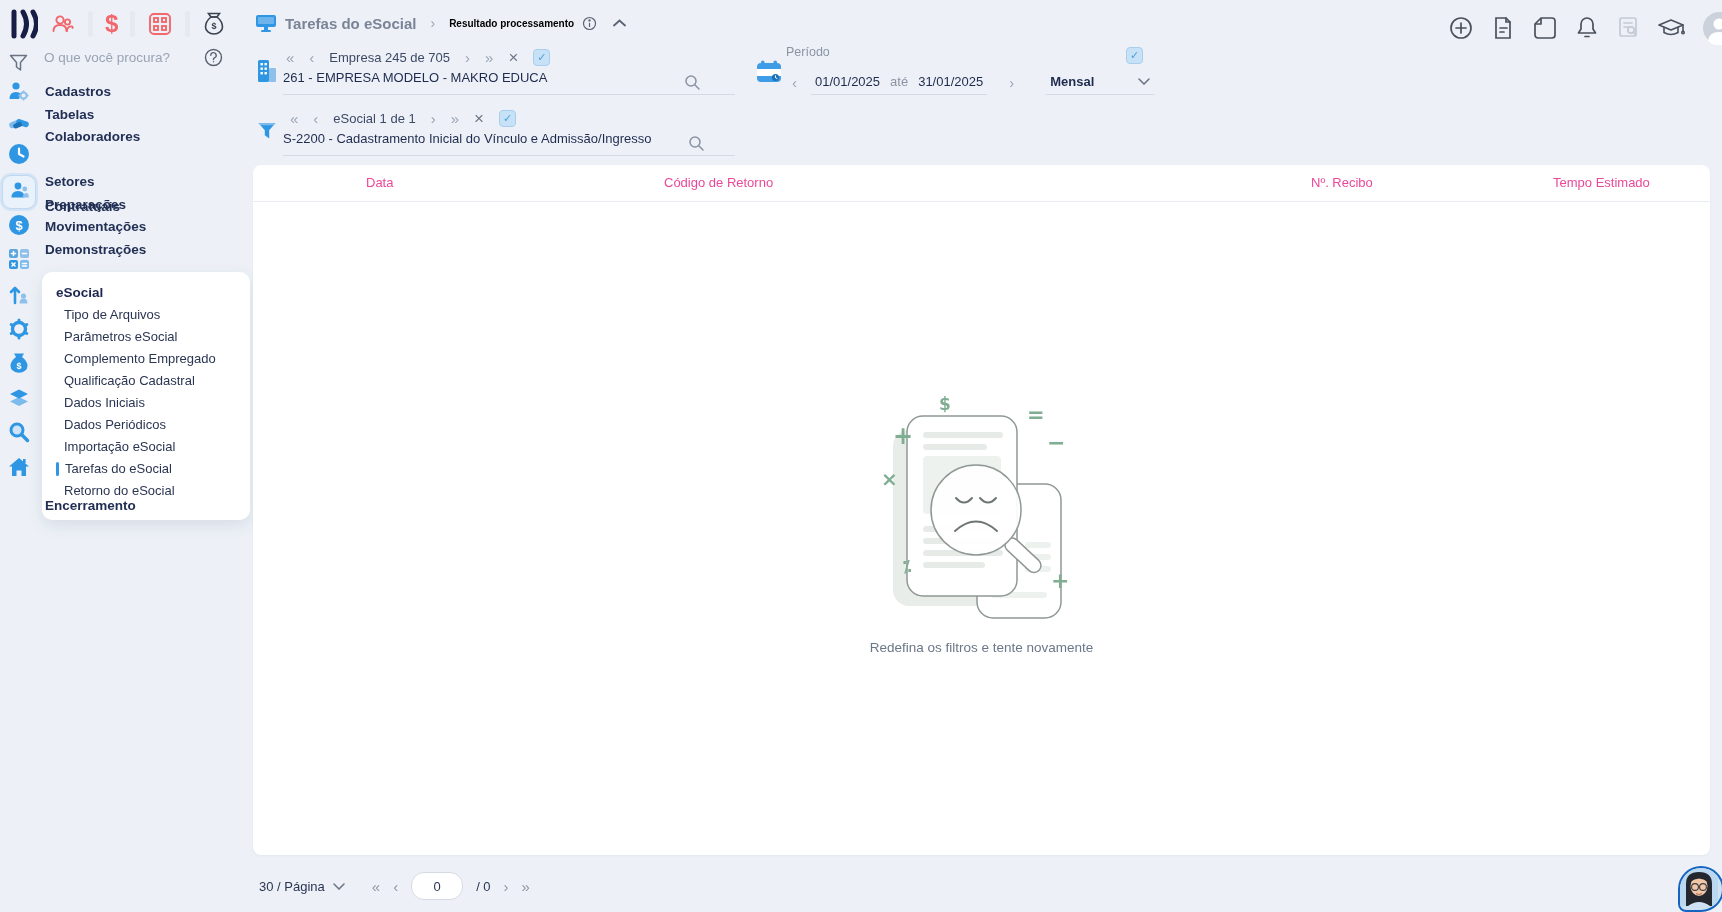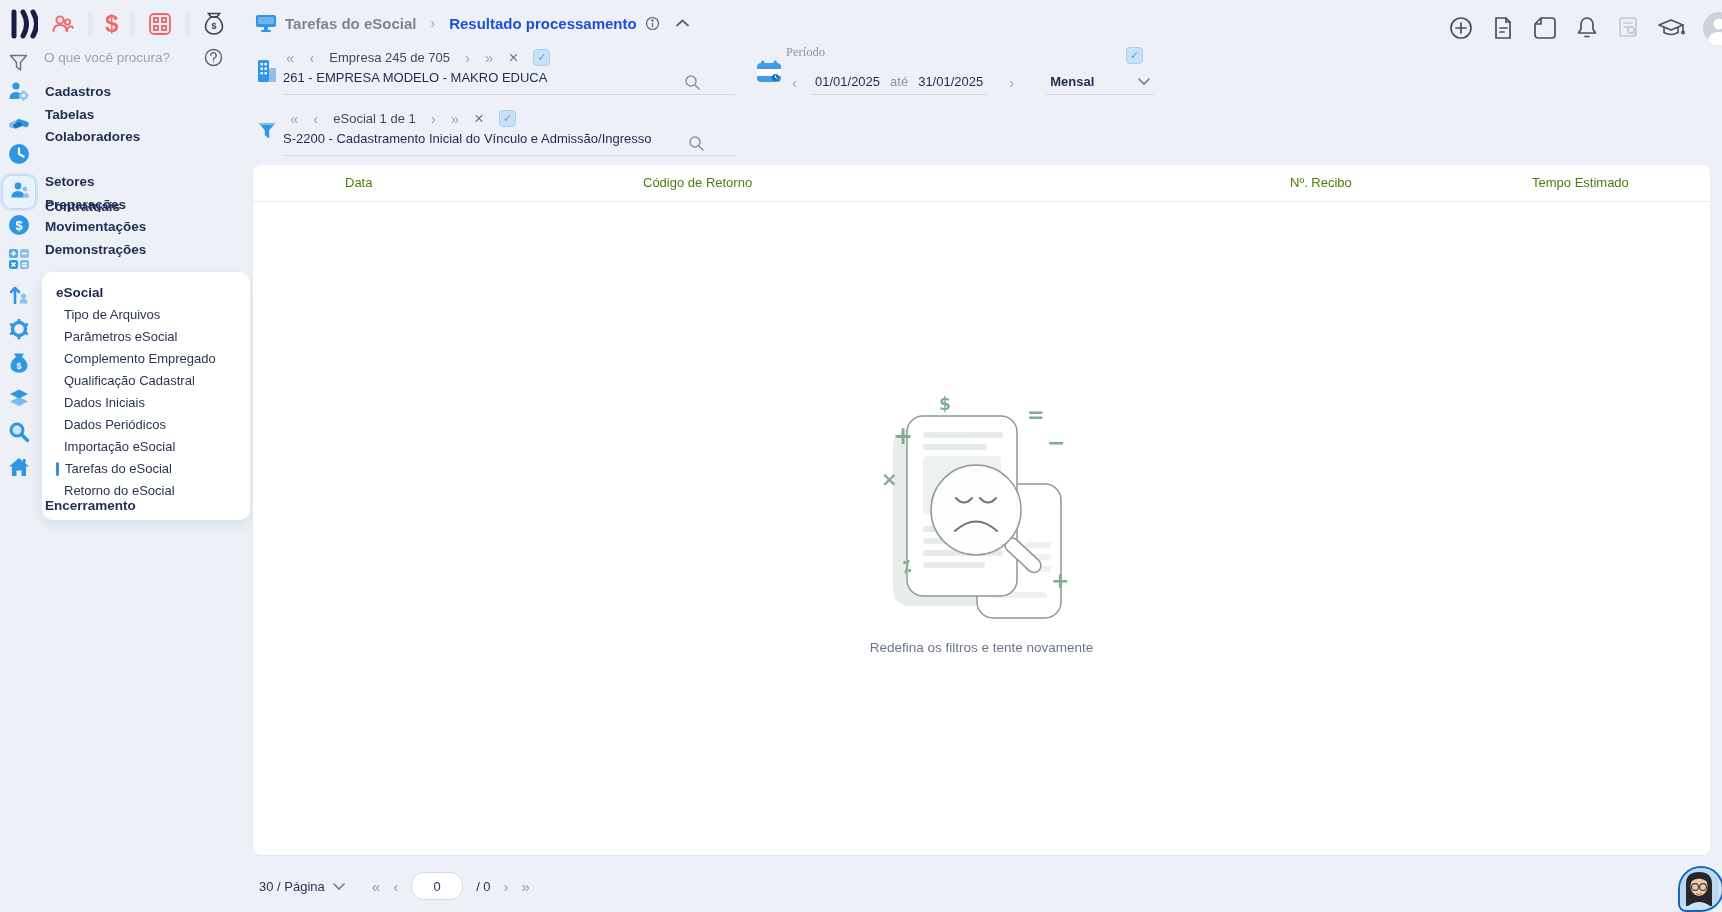--- a/index.html
+++ b/index.html
@@ -5,21 +5,21 @@
   html,body{margin:0;padding:0;background:#dfe4ec;}
   #app{position:relative;width:1722px;height:912px;background:#edf1f7;overflow:hidden;
        font-family:"Liberation Sans","DejaVu Sans",sans-serif;color:#20294c;}
   .abs{position:absolute;}
   .flex{display:flex;align-items:center;}
   svg{display:block;}
 
   
   .crumb-section{font-size:15px;font-weight:bold;color:#7b8496;}
   .crumb-sep{font-size:14px;color:#9aa3b3;margin:0 6px;}
-  .crumb-page{font-size:15px;font-weight:bold;color:#1d4ed8;}
+  .crumb-page{font-size:10px;font-weight:bold;color:#000000;}
   .quick-sep{width:5px;height:26px;border-radius:3px;background:#e6e9f0;}
   .action-icon{cursor:pointer;}
 
   
   .side-search{border:none;outline:none;background:transparent;font-size:13.5px;color:#a16207;
                font-family:"Liberation Sans","DejaVu Sans",sans-serif;width:148px;}
   .side-search::placeholder{color:#9aa3b4;}
   .menu-item{font-weight:bold;font-size:13.5px;color:#222f55;cursor:pointer;white-space:nowrap;text-align:right;}
   .submenu-panel{background:#fff;border-radius:10px;box-shadow:0 5px 16px rgba(32,41,76,.10);
                  padding:10px 0 10px 14px;display:flex;flex-direction:column;}
@@ -39,21 +39,21 @@
             display:flex;align-items:center;justify-content:center;color:#4e9edc;
             font-size:11px;font-weight:bold;cursor:pointer;}
   .field{border-bottom:1px solid #d4dae3;font-size:13px;color:#1f2b4e;}
   .field-label{font-size:12.5px;color:#8b94a4;}
   .date-text{font-size:13px;color:#1f2b4e;}
   .ate{font-size:13px;color:#8b94a4;margin:0 10px;}
 
   
   .card{background:#fff;border-radius:8px;box-shadow:0 1px 3px rgba(30,42,80,.05);}
   .thead{position:relative;height:36px;border-bottom:1px solid #e8ebf1;}
-  .th{position:absolute;top:0;height:36px;line-height:36px;font-size:13px;color:#4d7c0f;}
+  .th{position:absolute;top:0;height:36px;line-height:36px;font-size:13px;color:#ec4899;margin-left:21px;}
 
   
   .empty-title{font-size:16px;font-weight:bold;color:#1c2750;text-align:center;}
   .empty-sub{font-size:13.5px;color:#6b7789;text-align:left;margin-top:8px;}
 
   
   .pg-text{font-size:13px;color:#2a3552;}
   .pg-arrow{font-size:15px;color:#8e97a6;cursor:pointer;line-height:1;}
   .pg-input{width:46px;height:24px;border:1px solid #d6dbe3;border-radius:13px;background:#fff;
             text-align:center;font-size:13px;color:#2a3552;outline:none;
@@ -370,21 +370,21 @@
   <div class="abs" style="left:756px;top:60px;">
     <svg width="26" height="24" viewBox="0 0 26 24">
       <rect x="1" y="3" width="24" height="19" rx="4" fill="#3f9ce6"></rect>
       <rect x="1" y="9" width="24" height="7" fill="#ffffff"></rect>
       <rect x="5" y="0.5" width="3.5" height="6" rx="1.75" fill="#3f9ce6"></rect>
       <rect x="17.5" y="0.5" width="3.5" height="6" rx="1.75" fill="#3f9ce6"></rect>
       <circle cx="19.5" cy="17.5" r="3.6" fill="#1d71b8"></circle>
       <path d="M19.5 15.8 v1.9 l1.4 0.8" stroke="#ffffff" stroke-width="1" fill="none" stroke-linecap="round"></path>
     </svg>
   </div>
-  <div class="abs field-label" style="left:786px;top:45px;font-family:Liberation Serif, serif;">Período</div>
+  <div class="abs field-label" style="left:786px;top:45px;">Período</div>
   <div class="abs flex" style="left:792px;top:70px;height:24px;">
     <span class="pager-arrow">‹</span>
     <span class="flex field" style="height:24px;margin-left:14px;padding:0 4px;">
       <span class="date-text">01/01/2025</span>
       <span class="ate">até</span>
       <span class="date-text">31/01/2025</span>
     </span>
     <span class="pager-arrow" style="margin-left:22px;">›</span>
     <span class="flex field" style="height:24px;margin-left:32px;width:100px;justify-content:space-between;padding:0 4px;">
       <span class="date-text" style="font-weight:bold;">Mensal</span>

